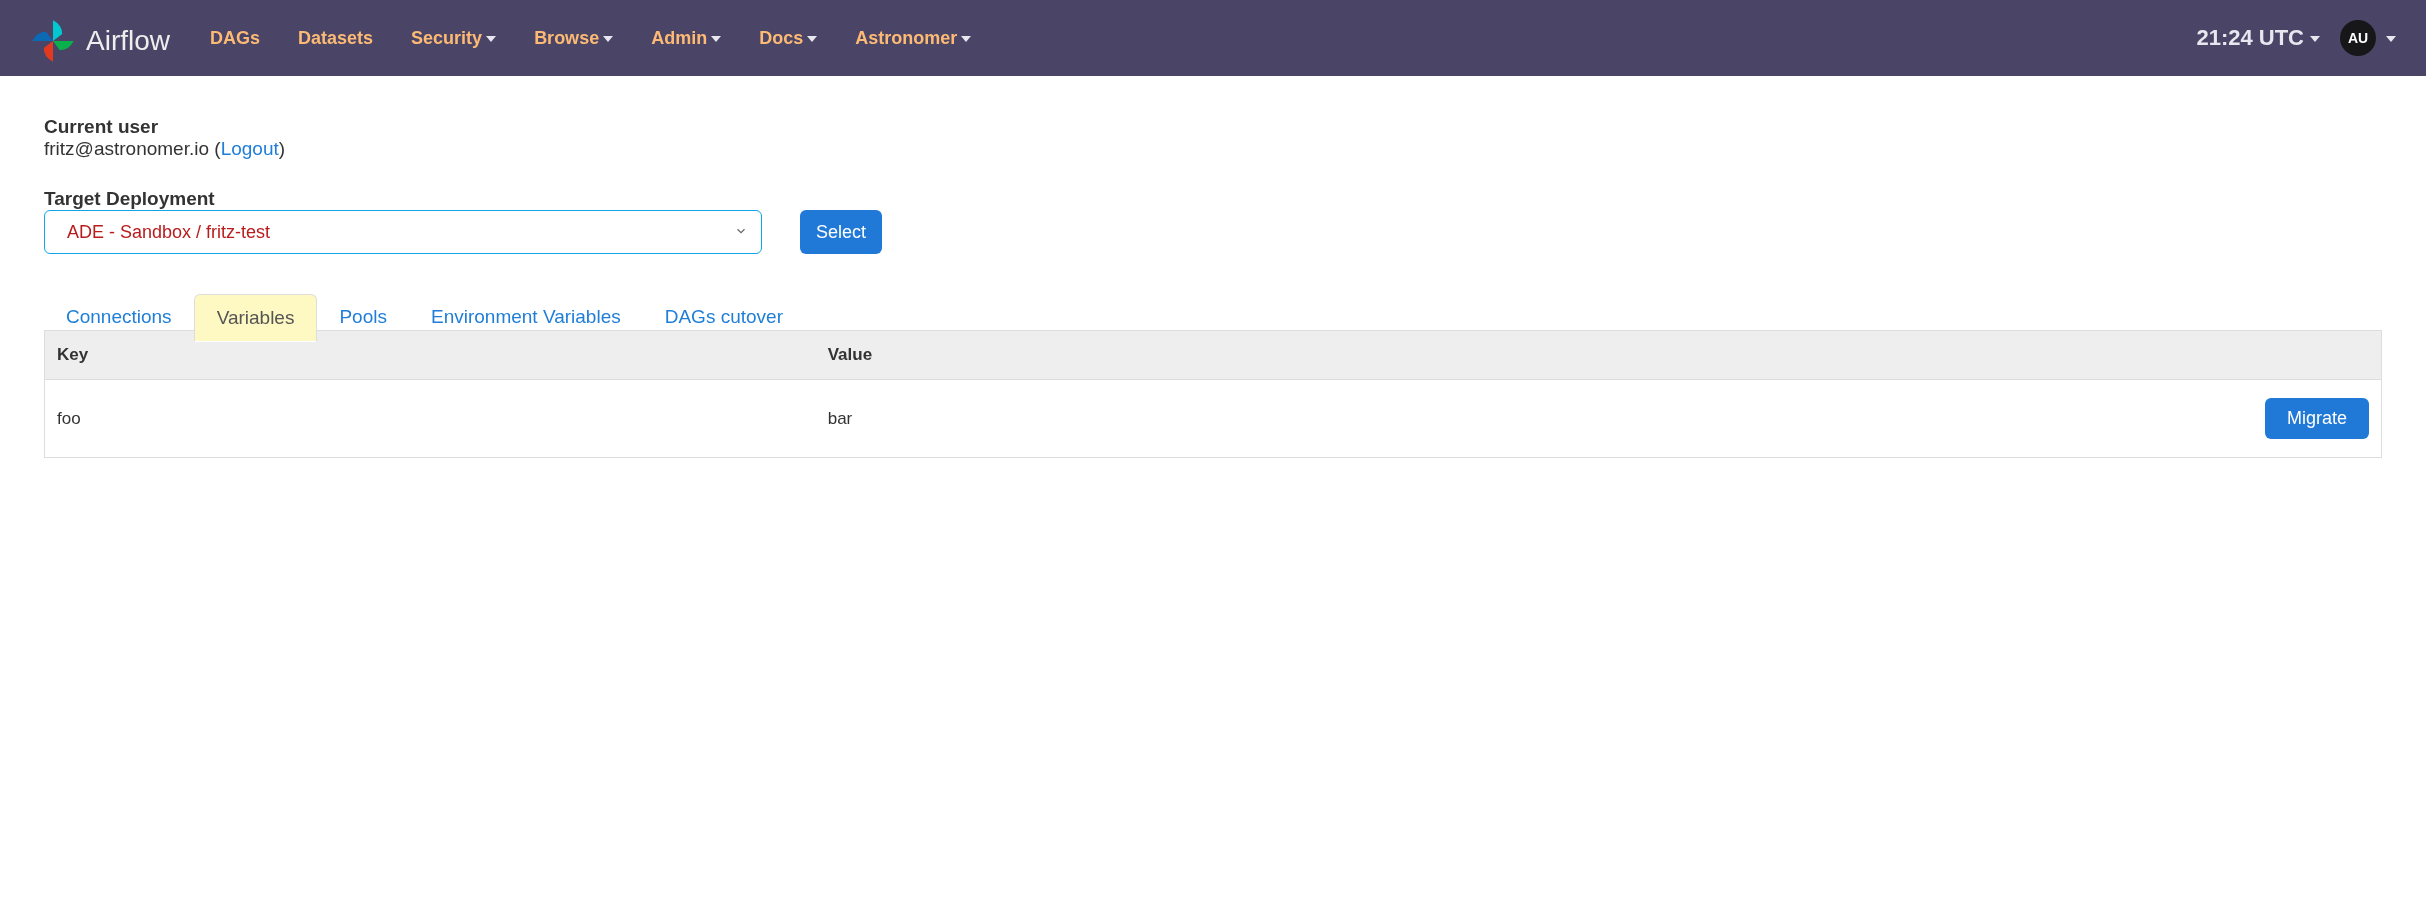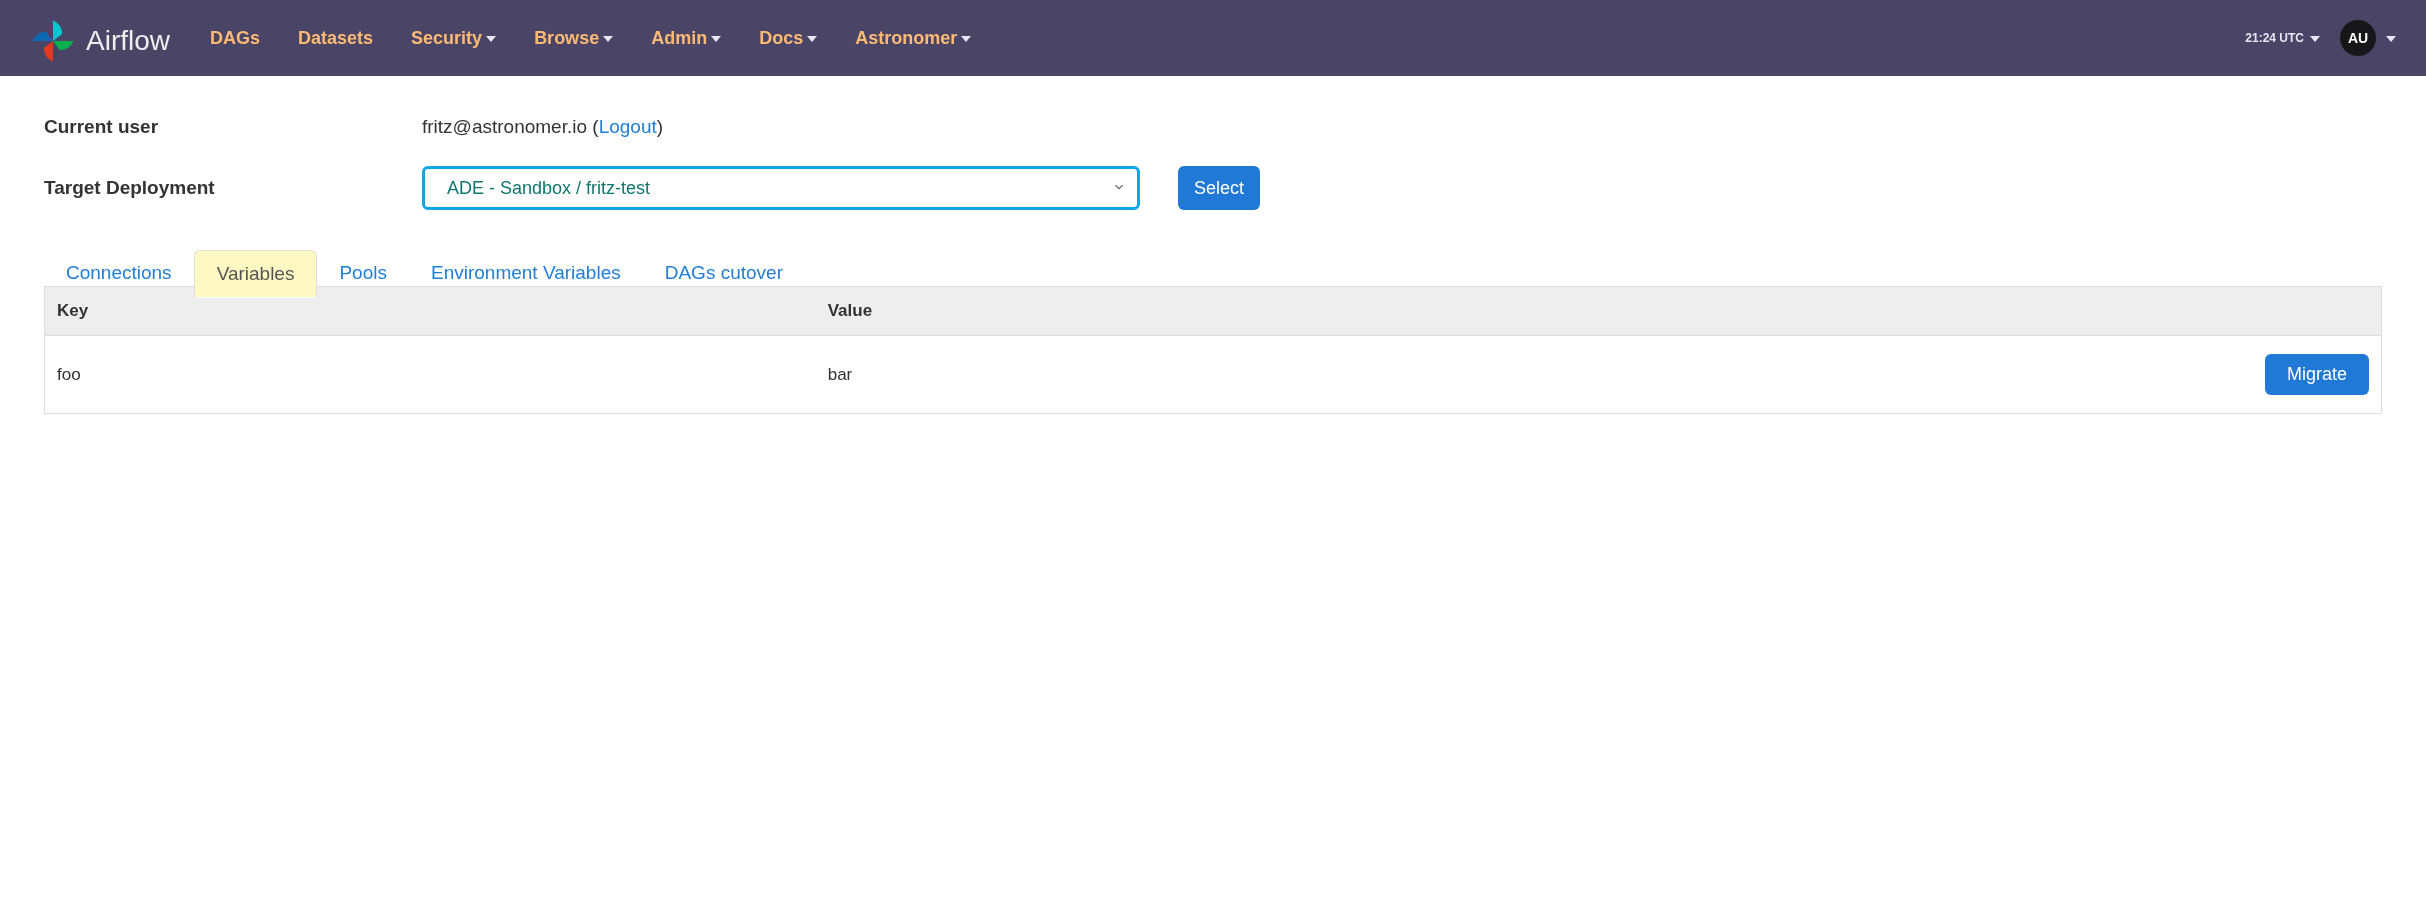--- a/index.html
+++ b/index.html
@@ -52,21 +52,21 @@
       border-top: 6px solid #e8e6ef;
       margin-top: 2px;
     }
     .nav-right {
       display: flex;
       align-items: center;
       gap: 20px;
     }
     .clock {
       color: #e8e6ef;
-      font-size: 12px;
+      font-size: 22px;
       font-weight: 600;
       display: flex;
       align-items: center;
       gap: 6px;
     }
     .avatar {
       width: 36px;
       height: 36px;
       border-radius: 50%;
       background: #17171a;
@@ -77,22 +77,23 @@
       font-size: 14px;
       font-weight: 700;
     }
     .avatar-group { display: flex; align-items: center; gap: 10px; }
 
     .page {
       padding: 40px 44px;
     }
     .row {
       display: flex;
-      align-items: center;
+      align-items: flex-start;
       margin-bottom: 28px;
+      flex-direction: column;
     }
     .row-label {
       width: 378px;
       font-size: 19px;
       font-weight: 700;
       color: #333;
     }
     .row-value {
       font-size: 19px;
       color: #333;
@@ -100,25 +101,25 @@
       align-items: center;
       gap: 0;
     }
     .logout-link {
       color: #1f7ed8;
       cursor: pointer;
     }
     .select-control {
       width: 718px;
       height: 44px;
-      border: 3px solid #0ea5e9;
+      border: 1px solid #0ea5e9;
       border-radius: 6px;
       padding: 0 36px 0 22px;
       font-size: 18px;
-      color: #0f766e;
+      color: #b91c1c;
       background: #fff;
       appearance: none;
       -webkit-appearance: none;
       cursor: pointer;
     }
     .select-wrap { position: relative; display: inline-block; }
     .select-wrap .chev {
       position: absolute;
       right: 14px;
       top: 50%;

